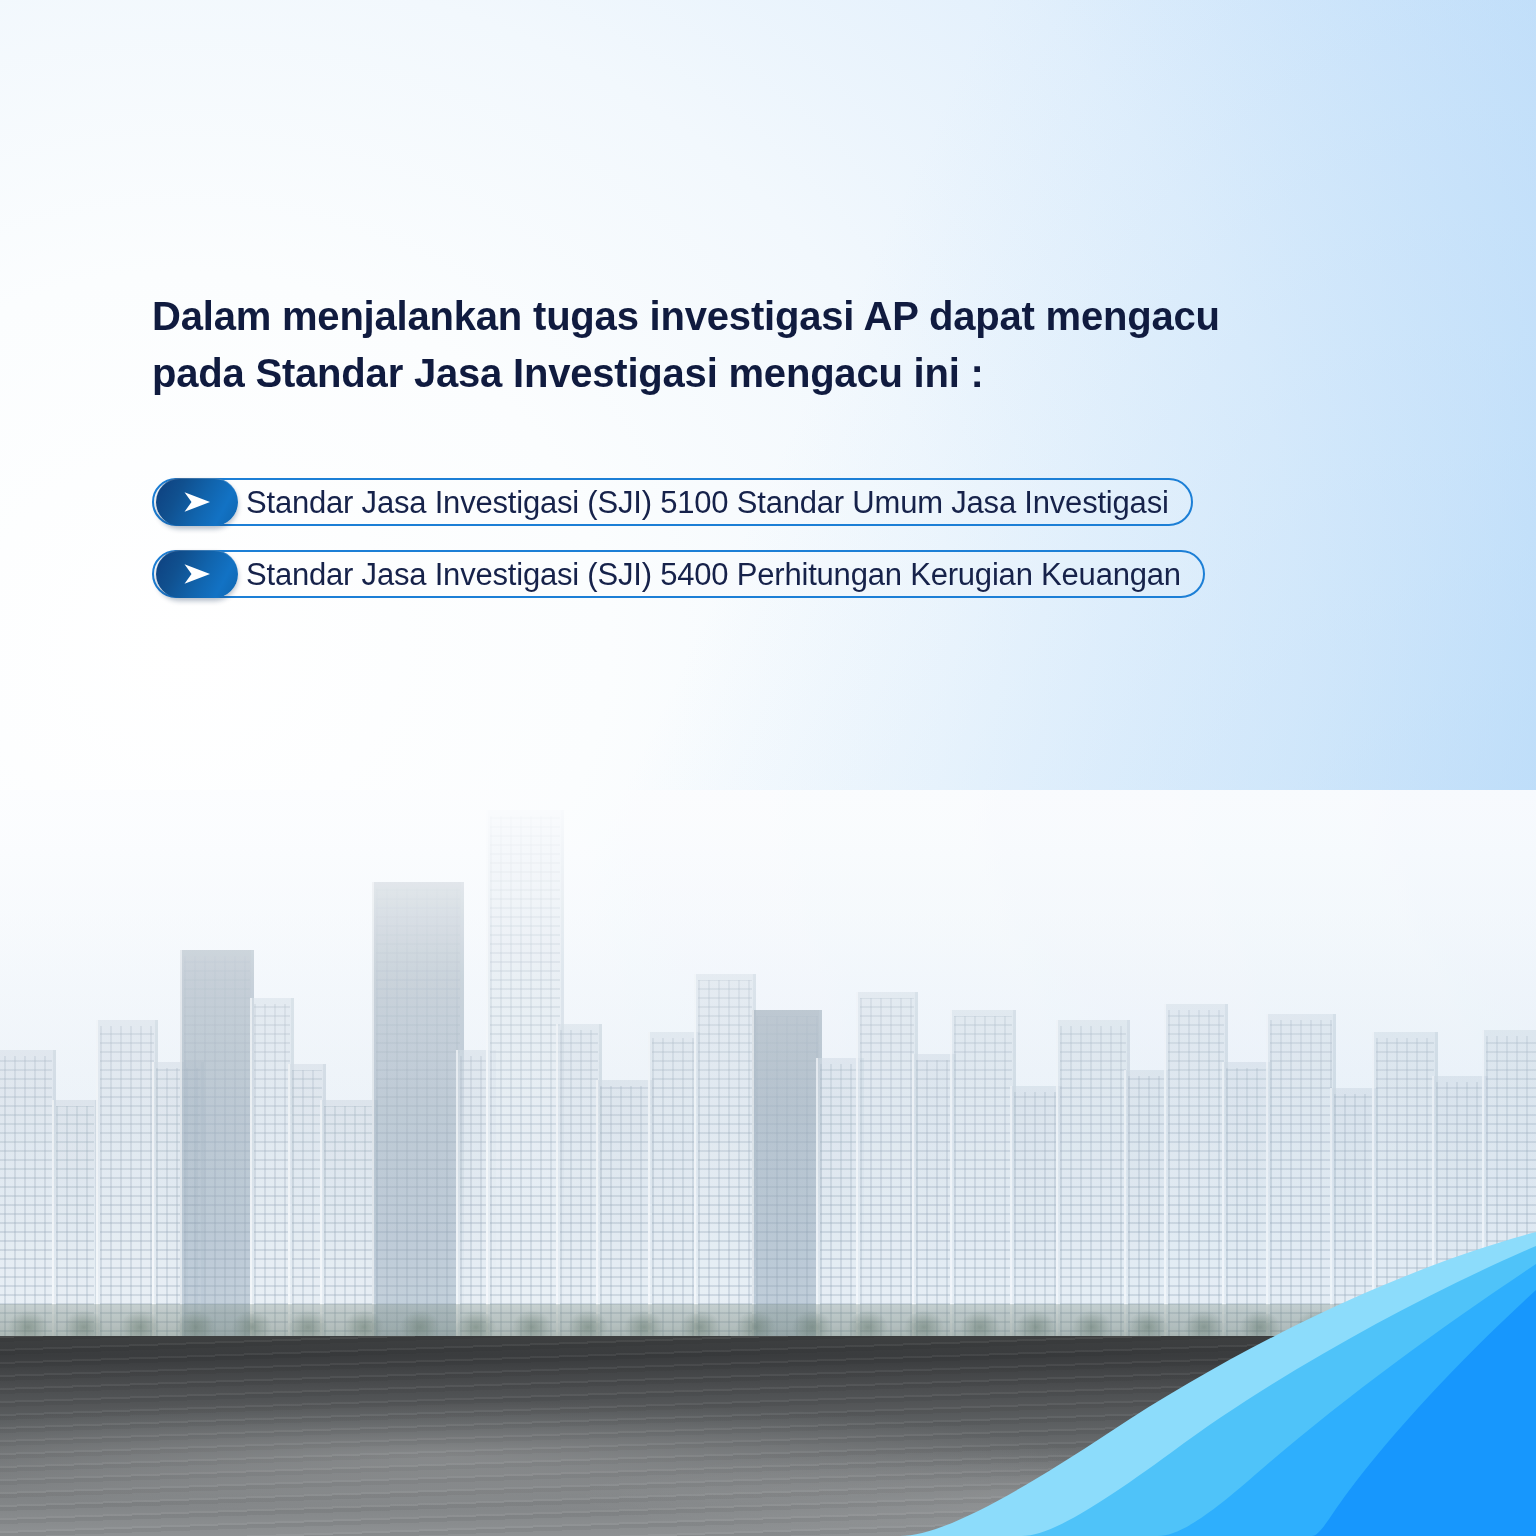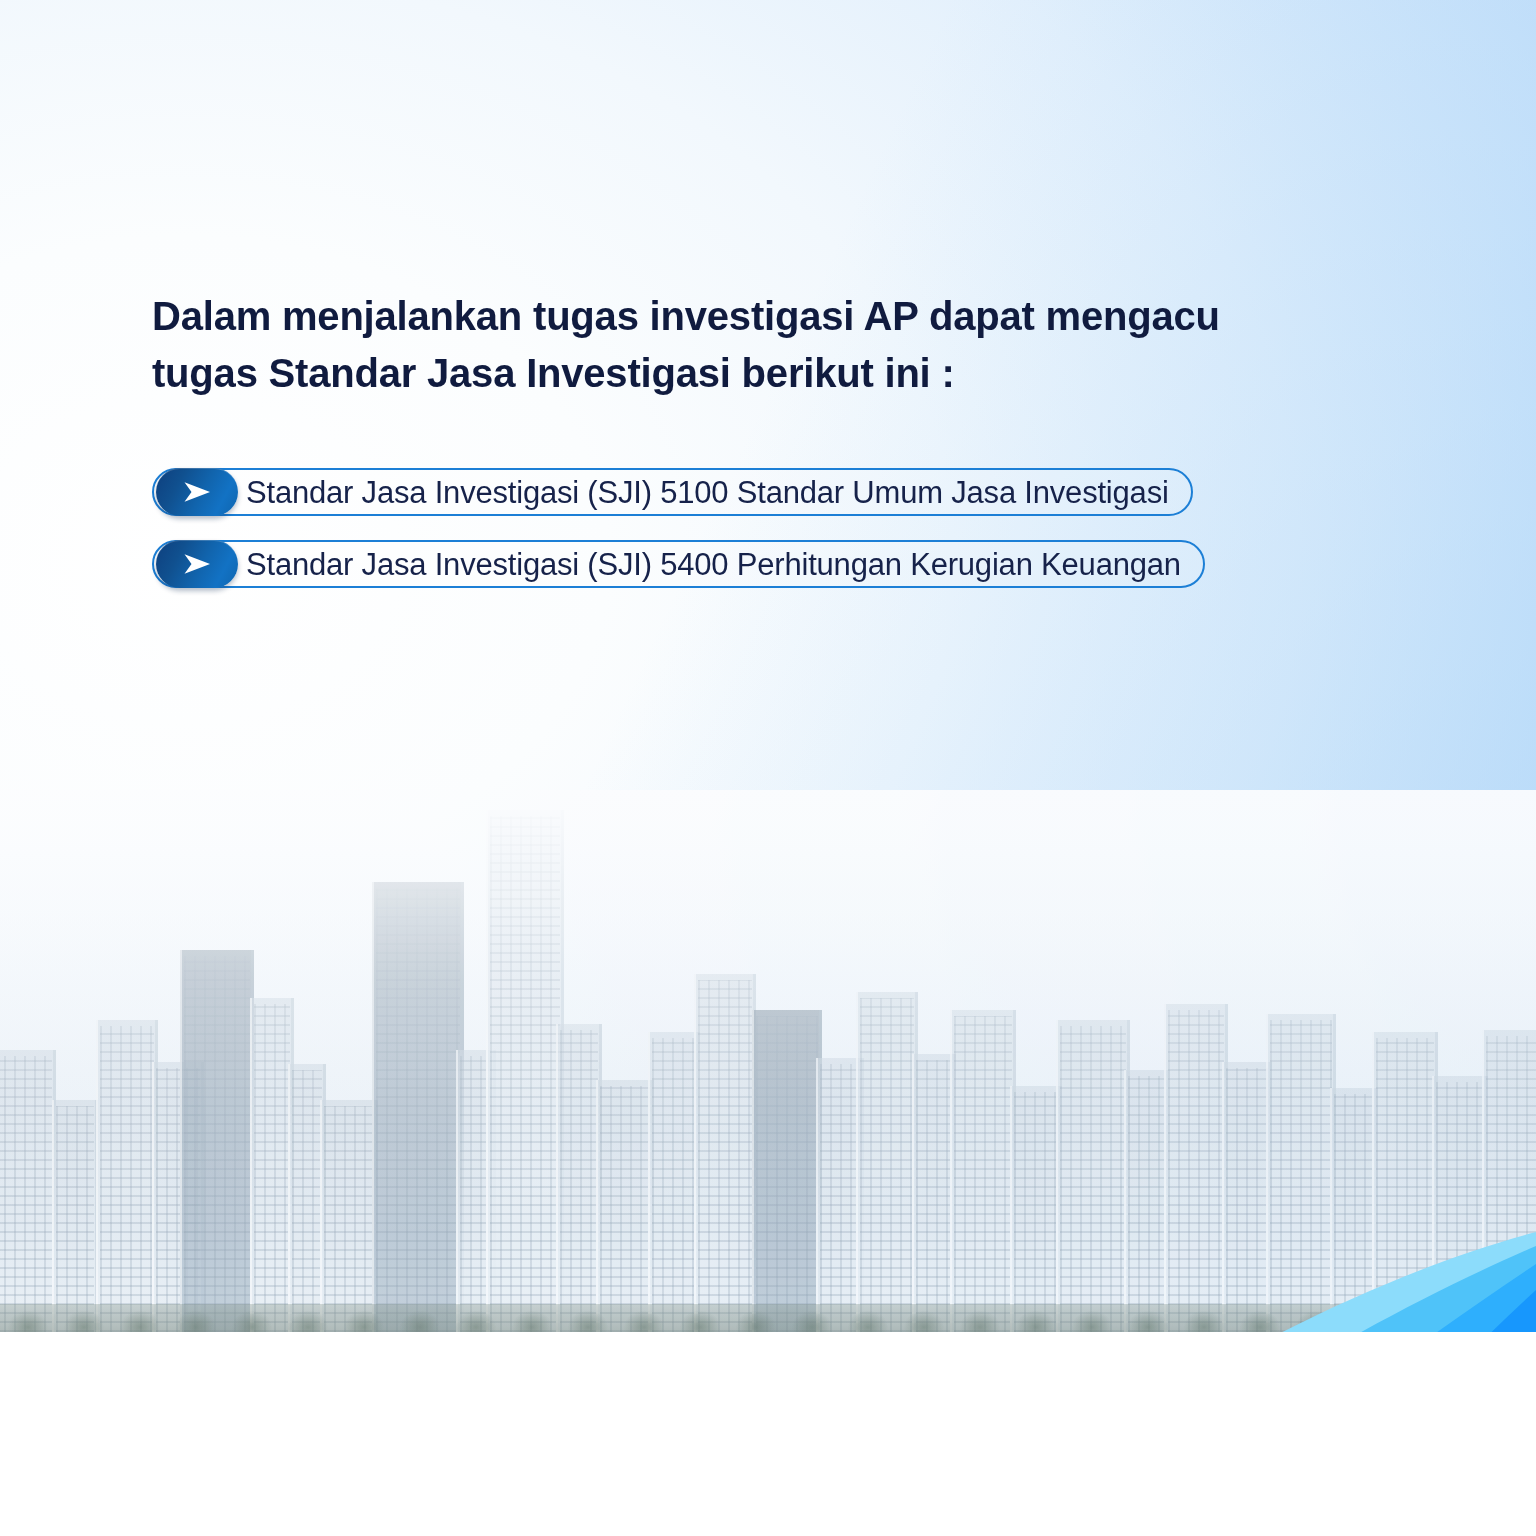--- a/index.html
+++ b/index.html
@@ -4,21 +4,21 @@
 <title>SJI Infographic</title>
 <style>
   html, body {
     margin: 0;
     padding: 0;
     background: #ffffff;
   }
   #stage {
     position: relative;
     width: 1536px;
-    height: 1332px;
+    height: 1536px;
     overflow: hidden;
     font-family: "Liberation Sans", sans-serif;
     background: #fde047;
   }
 
   
   .bg-base {
     position: absolute;
     inset: 0;
     background:
@@ -175,21 +175,21 @@
     left: 152px;
     top: 468px;
     width: 1260px;
   }
 
   .row {
     position: relative;
     height: 58px;
     margin-bottom: 14px;
     display: flex;
-    align-items: flex-start;
+    align-items: flex-end;
   }
 
   .pill {
     position: relative;
     display: inline-flex;
     align-items: center;
     height: 48px;
     border: 2.5px solid #1c7fd6;
     border-radius: 999px;
     padding: 0 22px 0 92px;
@@ -279,21 +279,21 @@
     <path d="M1536,1232 C1400,1268 1240,1346 1110,1432 C1010,1498 940,1536 900,1536 L1536,1536 Z" fill="#8cdcfb"></path>
     <path d="M1536,1246 C1420,1296 1280,1372 1172,1452 C1098,1506 1050,1536 1022,1536 L1536,1536 Z" fill="#4fc3f9"></path>
     <path d="M1536,1264 C1442,1326 1336,1404 1256,1474 C1206,1518 1178,1536 1158,1536 L1536,1536 Z" fill="#2eaffd"></path>
     <path d="M1536,1290 C1464,1356 1396,1428 1348,1492 C1330,1516 1320,1536 1312,1536 L1536,1536 Z" fill="#1797fd"></path>
   </svg>
 
   <div class="content">
 
     <div class="headline">
       <span class="hl-line">Dalam menjalankan tugas investigasi AP dapat mengacu</span>
-      <span class="hl-line">tugas Standar Jasa Investigasi berikut ini :</span>
+      <span class="hl-line">pada Standar Jasa Investigasi mengacu ini :</span>
     </div>
 
     <div class="list">
 
       <div class="row">
         <div class="pill">
           <span class="badge">
             <svg width="34" height="28" viewBox="0 0 34 28" aria-hidden="true">
               <path d="M4.5 4.2 L30 14 L4.5 23.8 L11.5 14 Z" fill="#ffffff"></path>
             </svg>

